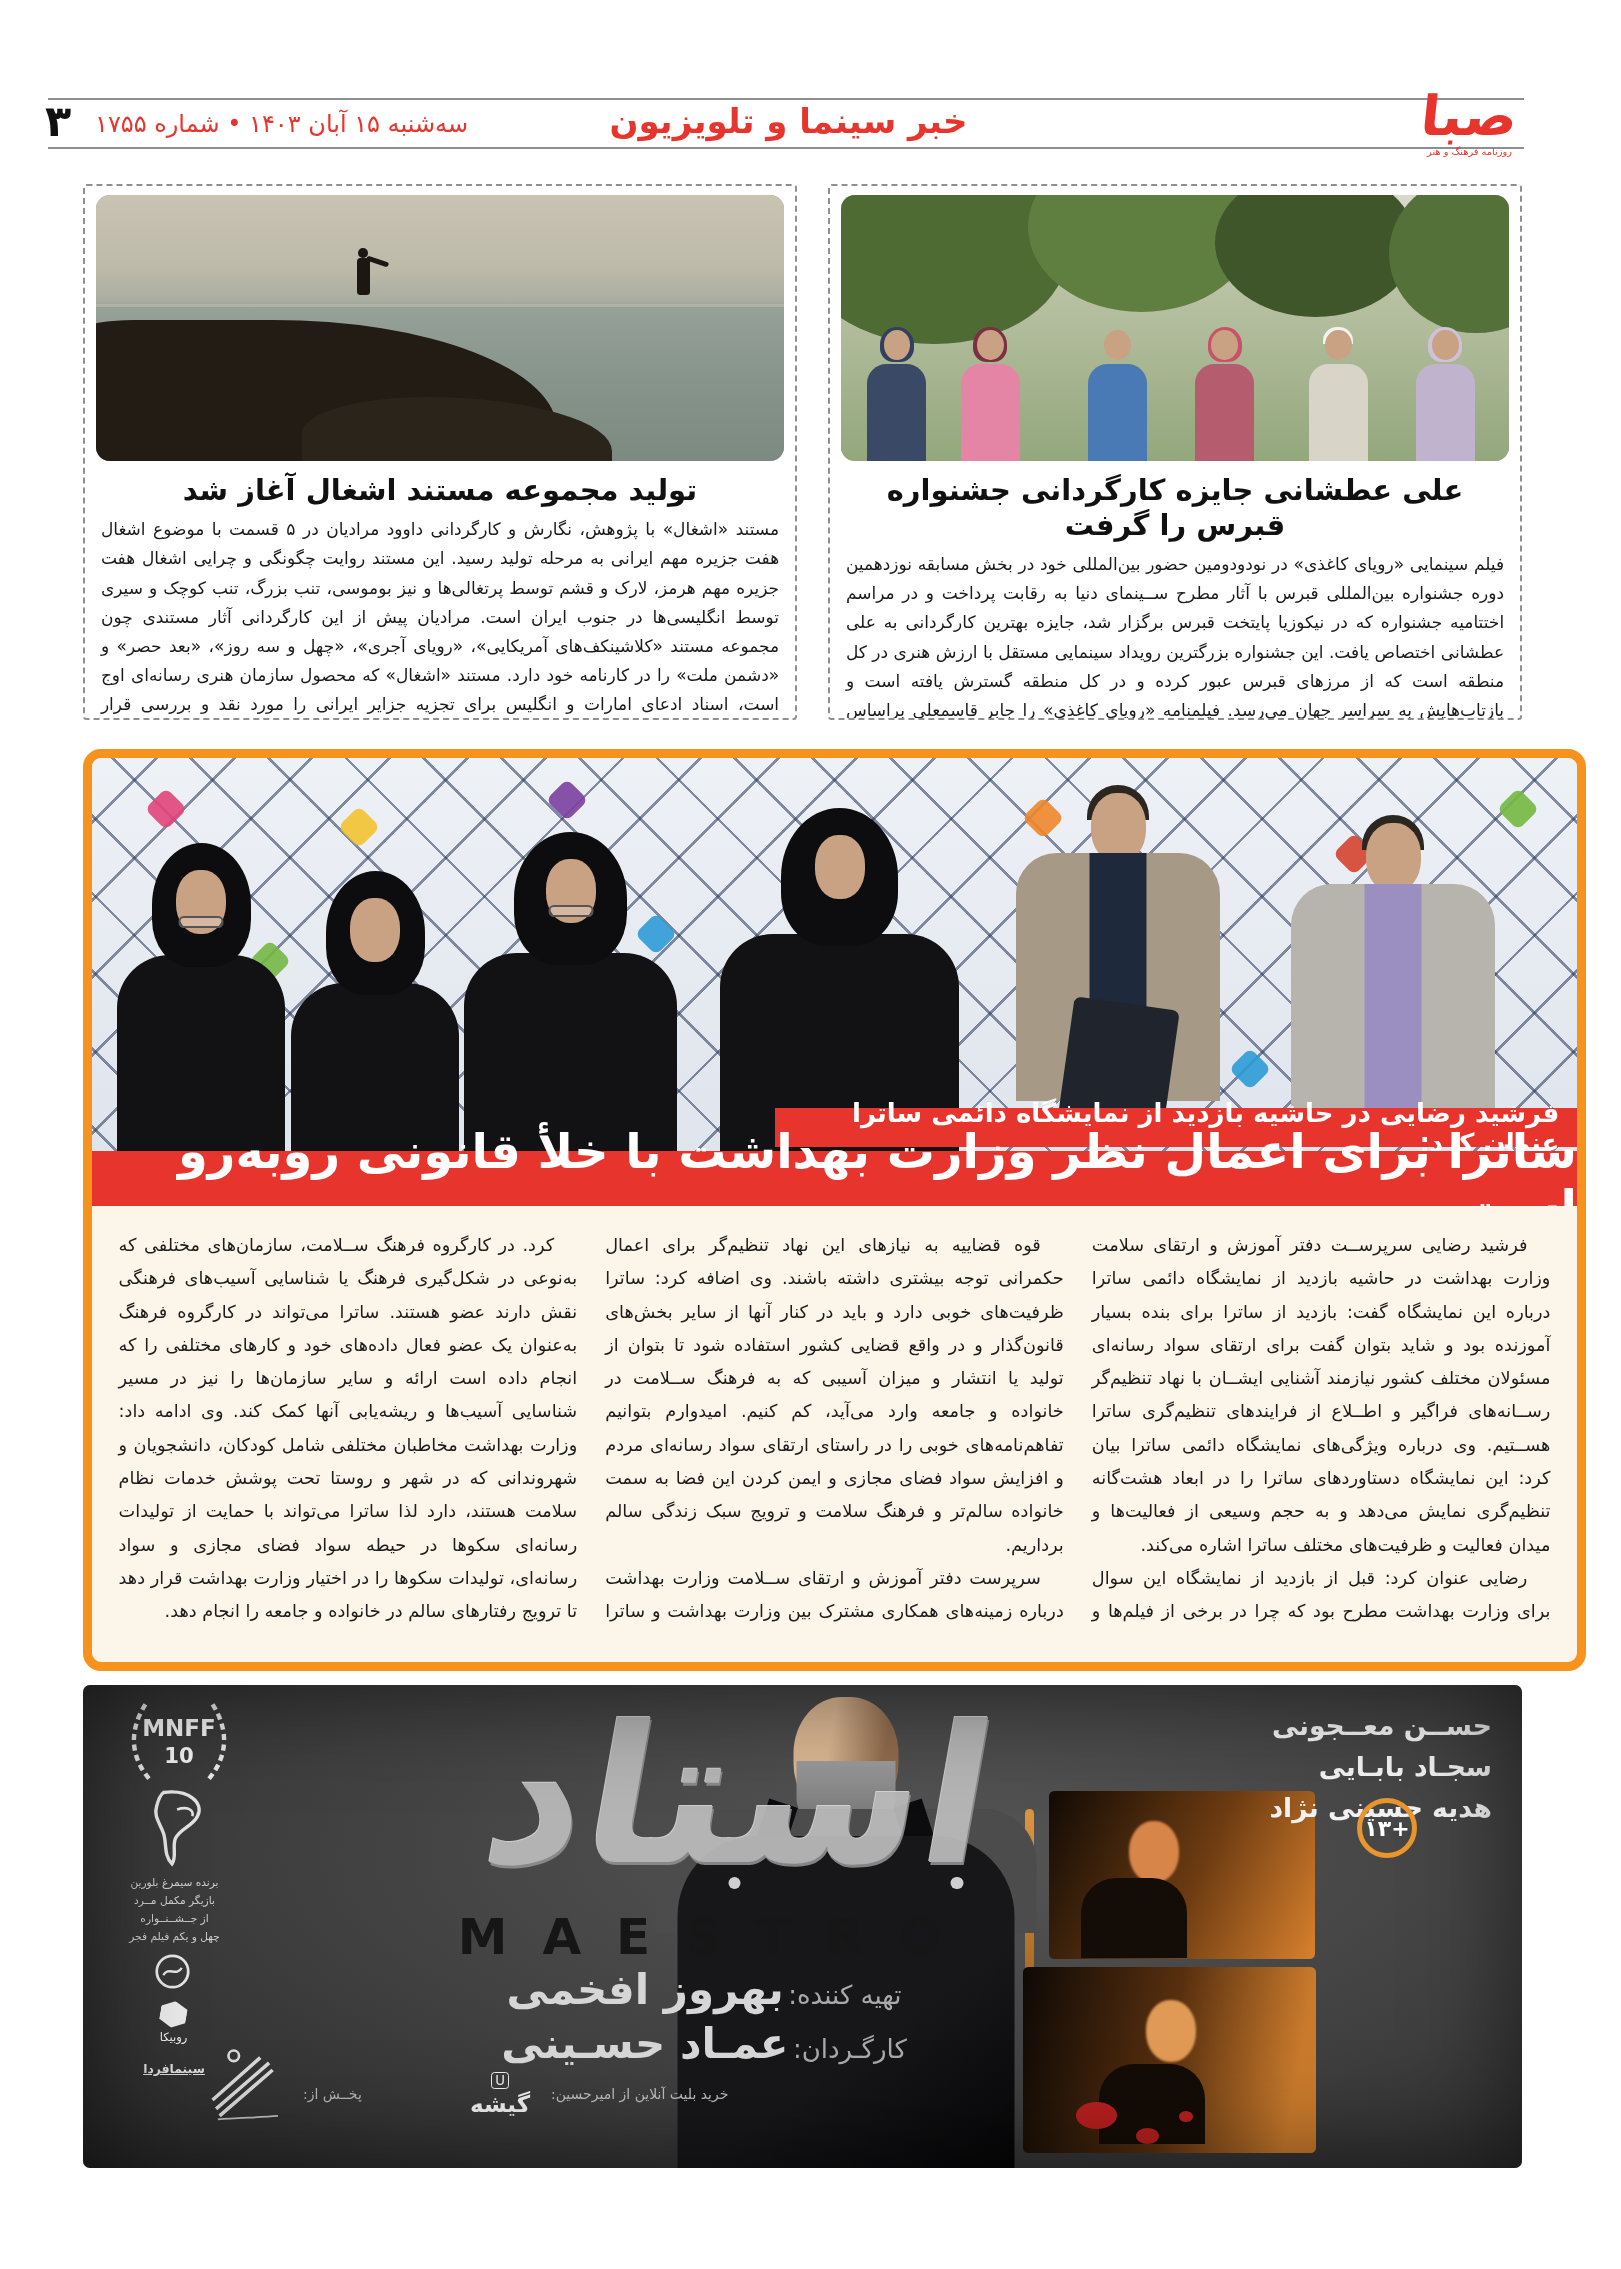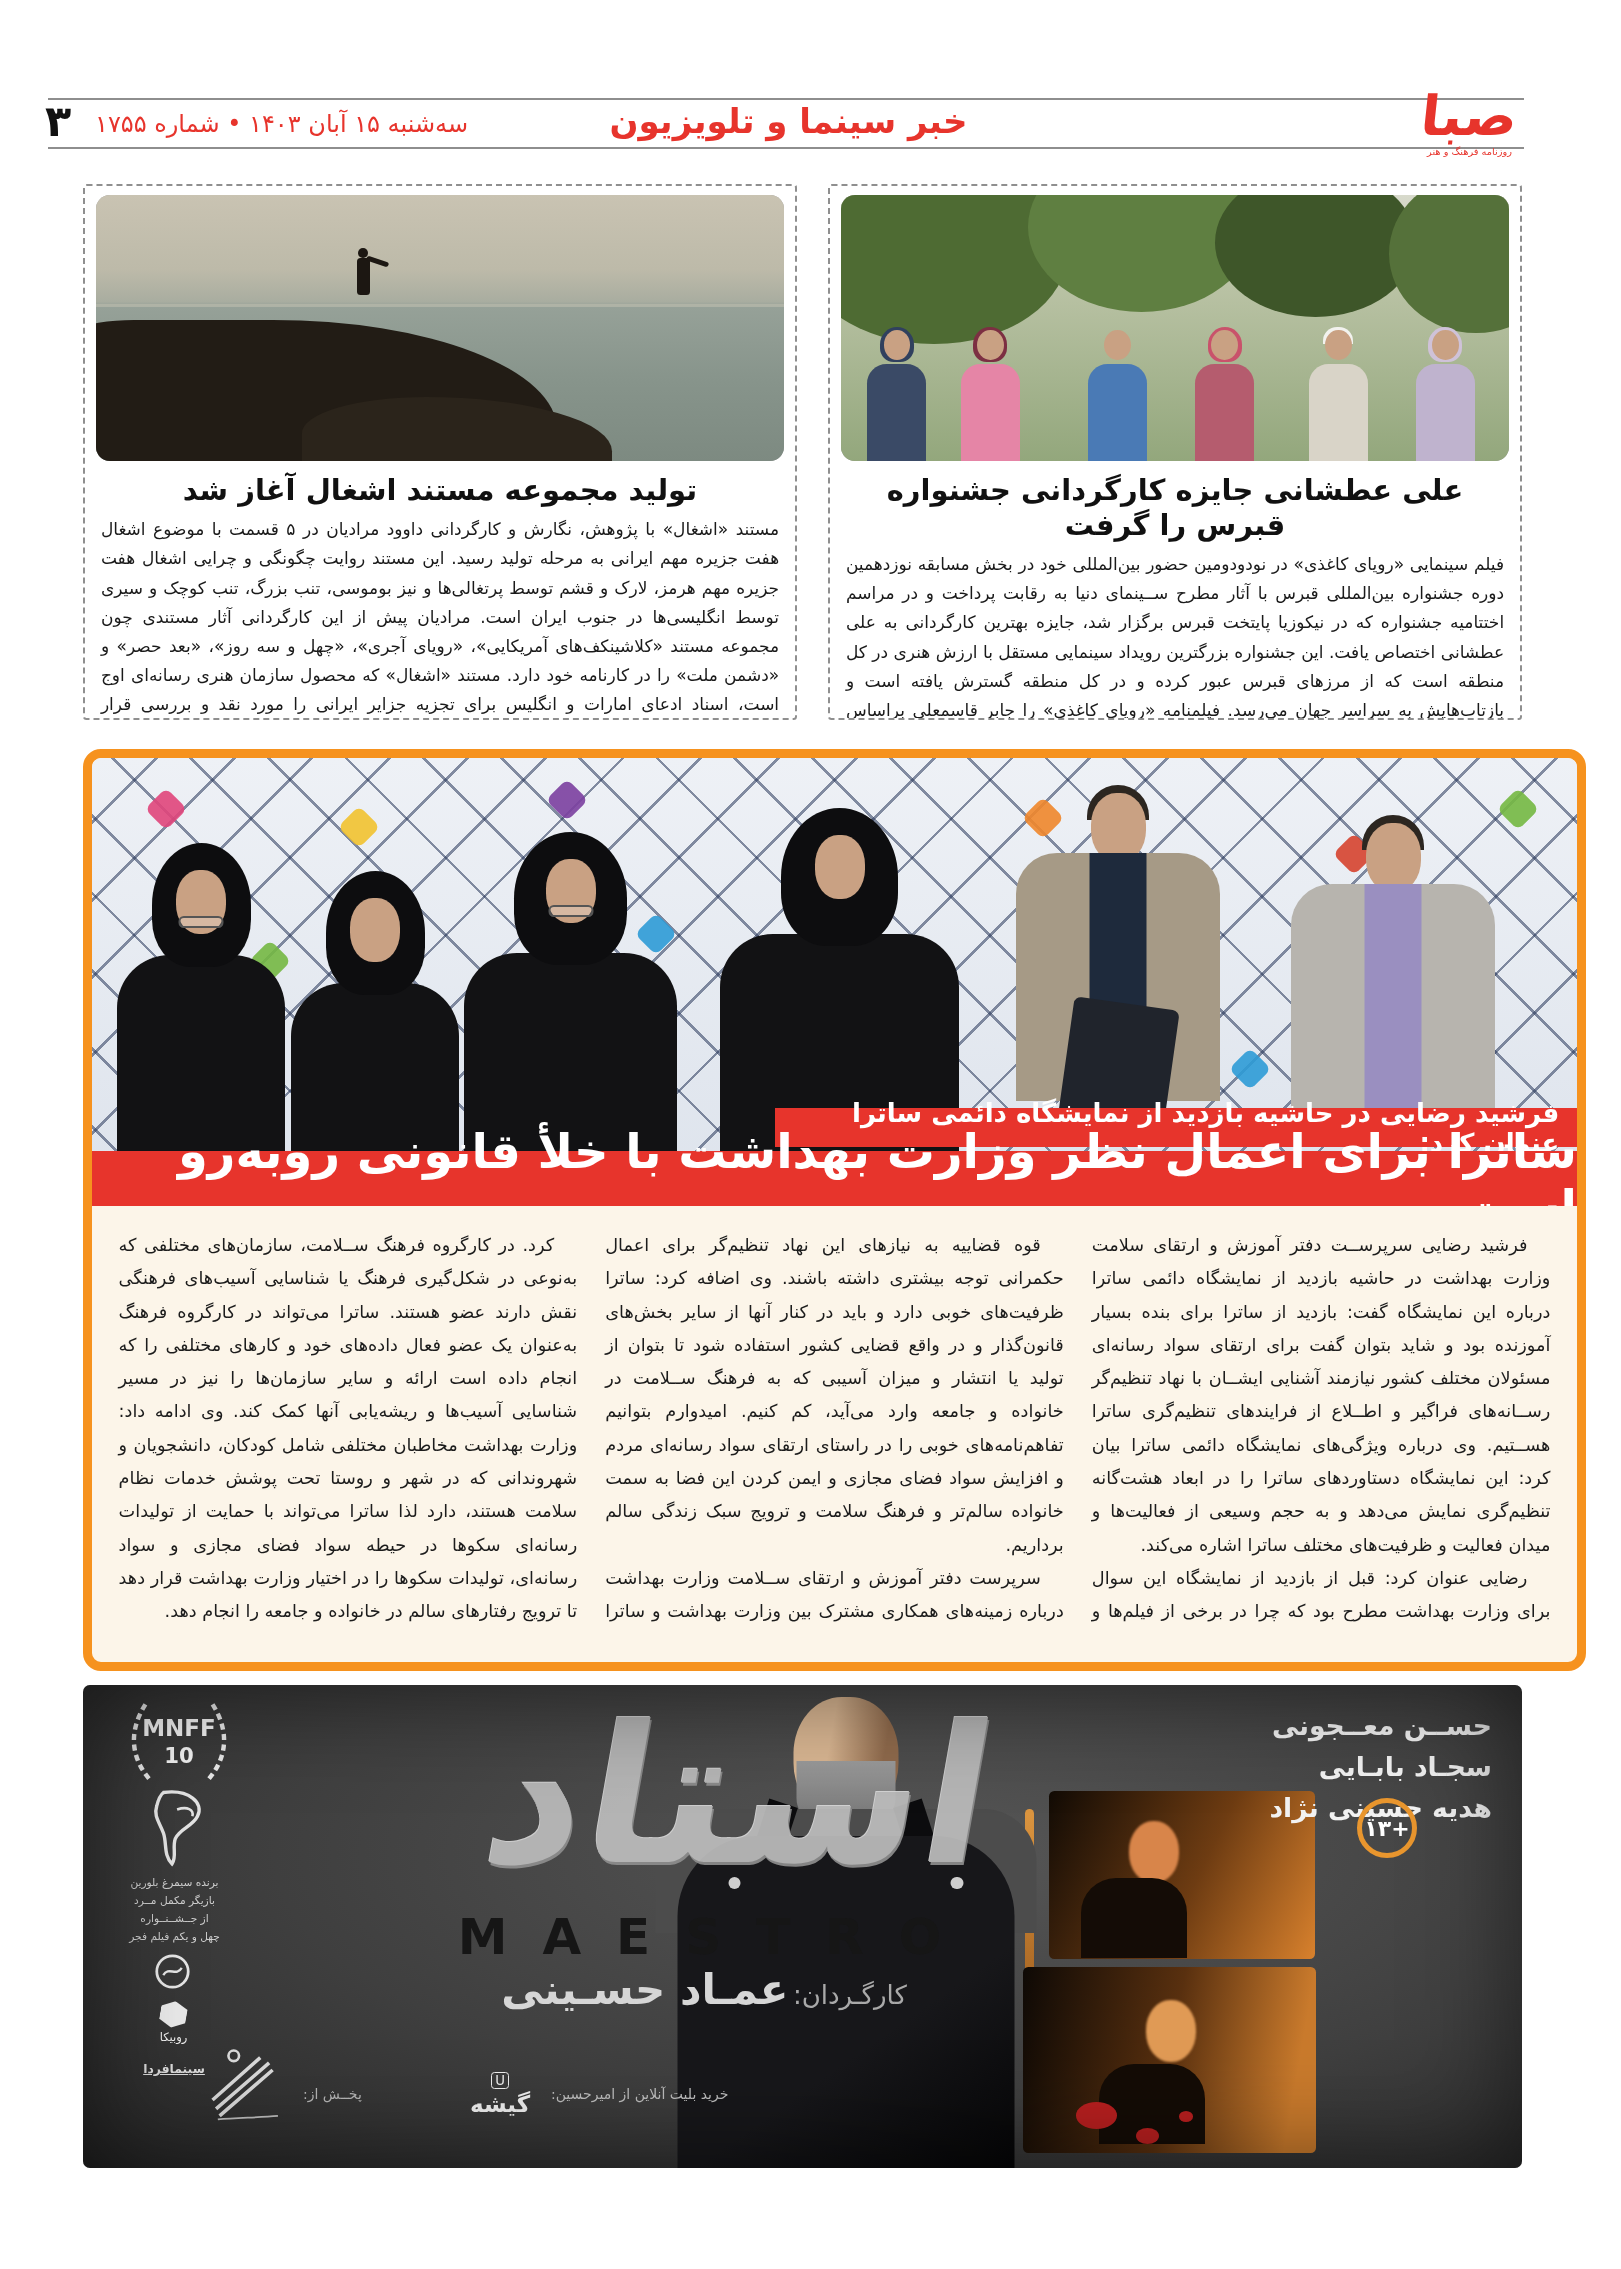--- a/index.html
+++ b/index.html
@@ -351,20 +351,24 @@
       <div class="rlabel">روبیکا</div>
     </div>
 
     <div class="cinema-brand">سینمافردا</div>
 
     <div class="title-fa">استاد</div>
     <div class="title-en">MAESTRO</div>
 
     <div class="credit-lines">
       <div class="row">
+        <span class="lbl">تهیه کننده:</span>
+        <span class="nm">بهروز افخمی</span>
+      </div>
+      <div class="row">
         <span class="lbl">کارگـردان:</span>
         <span class="nm">عمـاد حسـینی</span>
       </div>
     </div>
 
     <svg class="scribble" viewBox="0 0 90 86">
       <circle cx="30" cy="10" r="6" fill="none" stroke="#d8d8d8" stroke-width="3"></circle>
       <path d="M10 70 L70 18 M14 78 L74 26 M6 60 L60 12" stroke="#d8d8d8" stroke-width="4" fill="none"></path>
       <path d="M12 82 C34 80 58 80 80 78" stroke="#bdbdbd" stroke-width="2" fill="none"></path>
     </svg>

